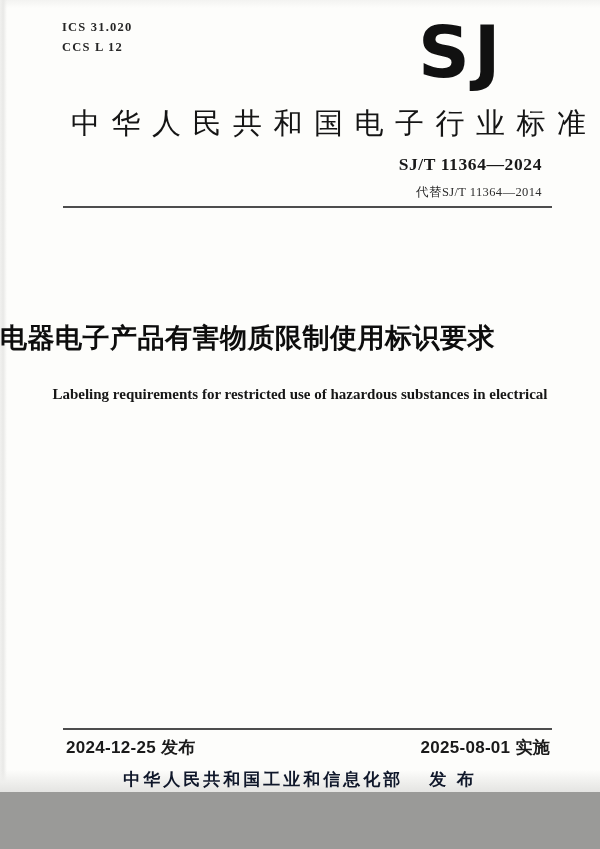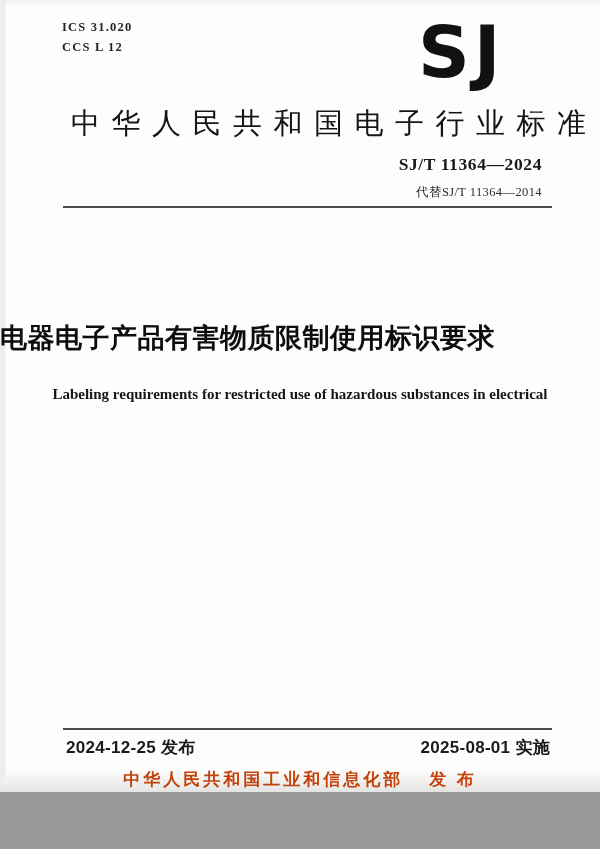--- a/index.html
+++ b/index.html
@@ -154,21 +154,21 @@
 
   .publisher-row {
     position: absolute;
     left: 0;
     top: 768px;
     width: 600px;
     text-align: center;
     font-size: 17px;
     font-weight: 700;
     letter-spacing: 3px;
-    color: #c2410c;
+    color: #0f172a;
     white-space: nowrap;
   }
   .publisher-gap {
     display: inline-block;
     width: 26px;
   }
 </style>
 </head>
 <body>
 

